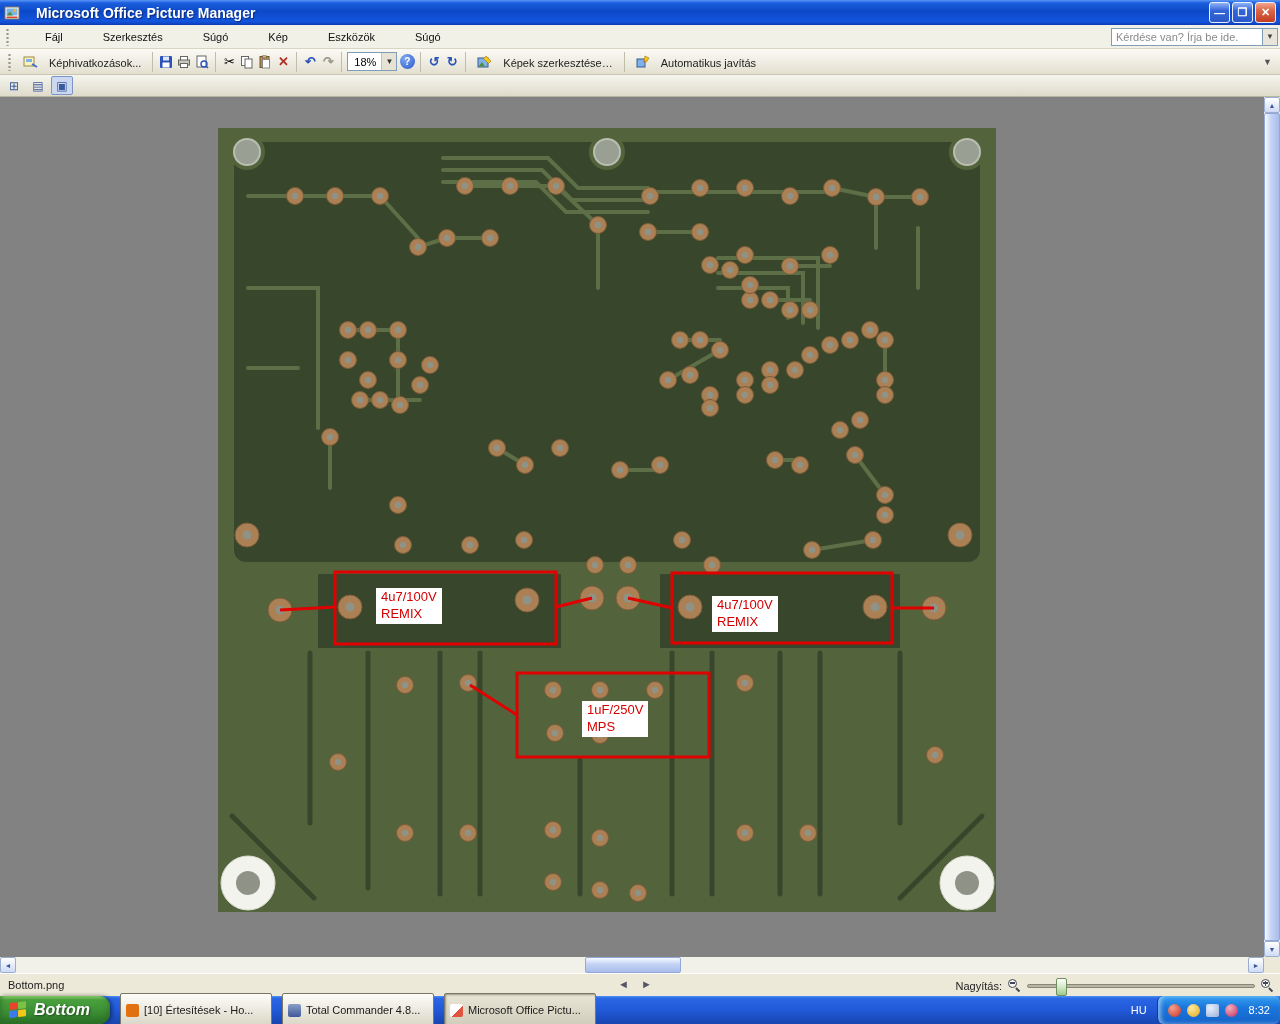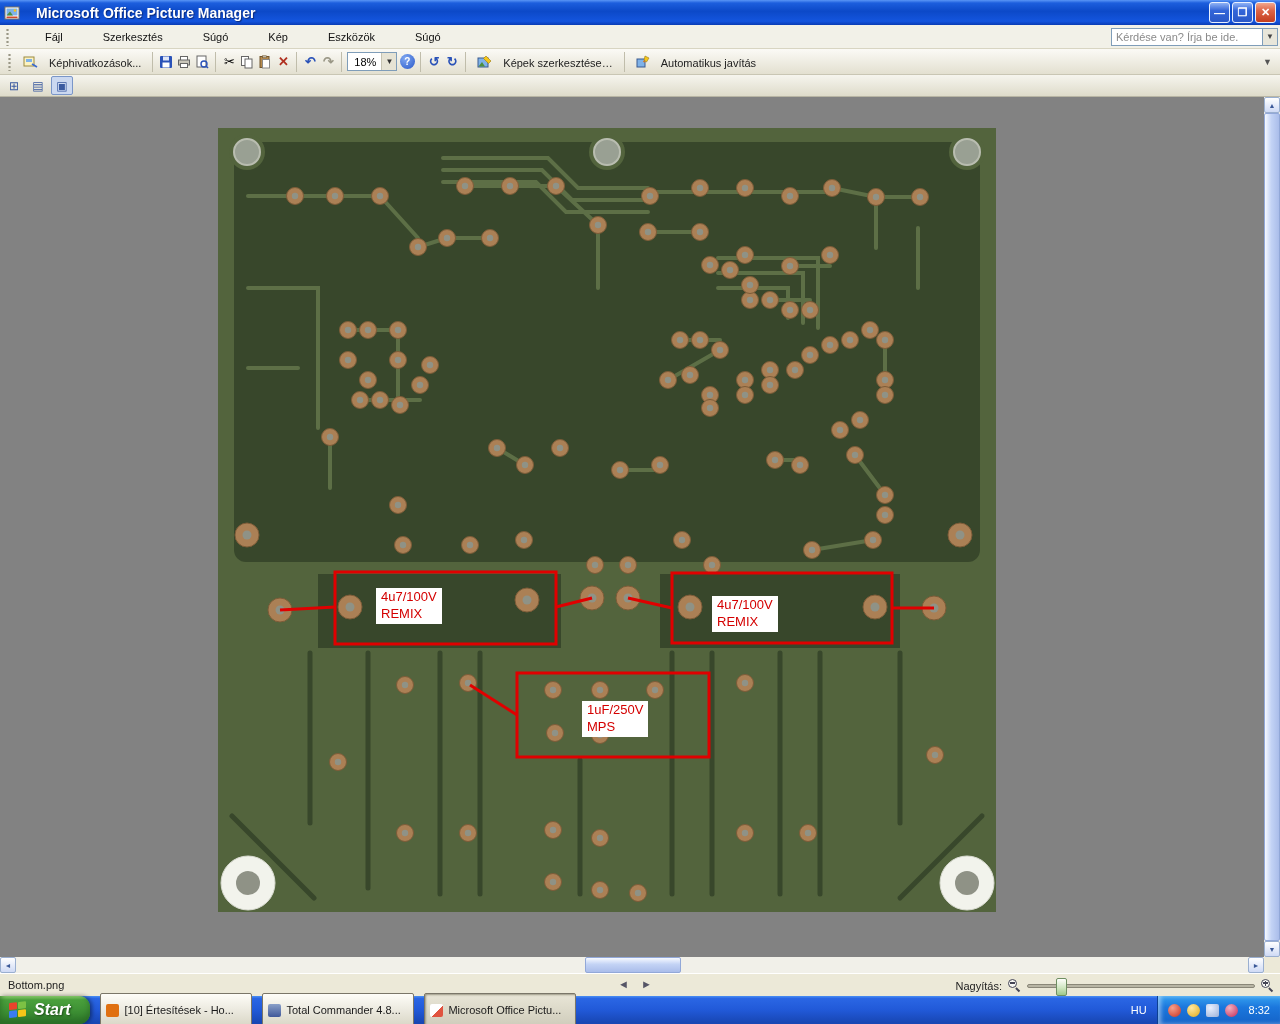--- a/index.html
+++ b/index.html
@@ -101,21 +101,21 @@
   .flag i { border-radius:1px; }
   .task-btn { height:30px; margin-left:10px; width:152px; background:linear-gradient(#fefdf8,#d9d6c6);
     border:1px solid #7a7668; border-radius:2px; display:flex; align-items:center; gap:5px; padding:16px 5px;
     font-size:11px; color:#1a1a1a; overflow:hidden; white-space:nowrap; }
   .task-btn.active { background:linear-gradient(#e9e6d7,#cfccbb); box-shadow:inset 1px 1px 2px #9b9786; }
   .task-ico { width:13px; height:13px; border-radius:2px; flex:0 0 auto; }
   .lang { color:#fff; font-size:11px; margin-left:auto; margin-right:10px; }
   .tray { height:28px; display:flex; align-items:center;
     background:linear-gradient(180deg,#35a0f0 0%,#1b77dd 40%,#1463c8 100%);
     border-left:1px solid #0b3f92; box-shadow:inset 3px 0 4px rgba(255,255,255,.45);
-    padding:0 10px 0 10px; gap:6px; }
+    padding:0 10px 0 10px; gap:6px;border-radius:6px; }
   .tray-ico { width:13px; height:13px; border-radius:50%; }
   .clock { color:#fff; font-size:11px; margin-left:5px; }
 
   .mini-svg { display:block; }
 </style>
 </head>
 <body>
 
 <div class="window">
 
@@ -595,21 +595,21 @@
   </div>
 
   <div class="taskbar">
     <div class="start-btn">
       <span class="flag">
         <i style="background:#e8442c"></i>
           <i style="background:#7cc144"></i>
           <i style="background:#3a7cf0"></i>
           <i style="background:#f5c518"></i>
       </span>
-      <span>Start</span>
+      <span>Bottom</span>
     </div>
     <div class="task-btn">
       <span class="task-ico" style="background:#e07010"></span>
       <span>[10] Értesítések - Ho...</span>
     </div>
     <div class="task-btn">
       <span class="task-ico" style="background:linear-gradient(#8aa0c8,#41599a)"></span>
       <span>Total Commander 4.8...</span>
     </div>
     <div class="task-btn active">

